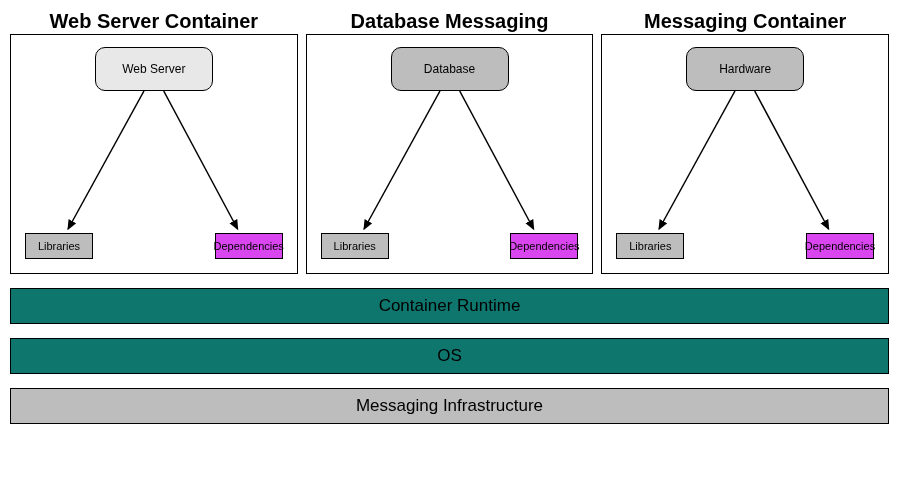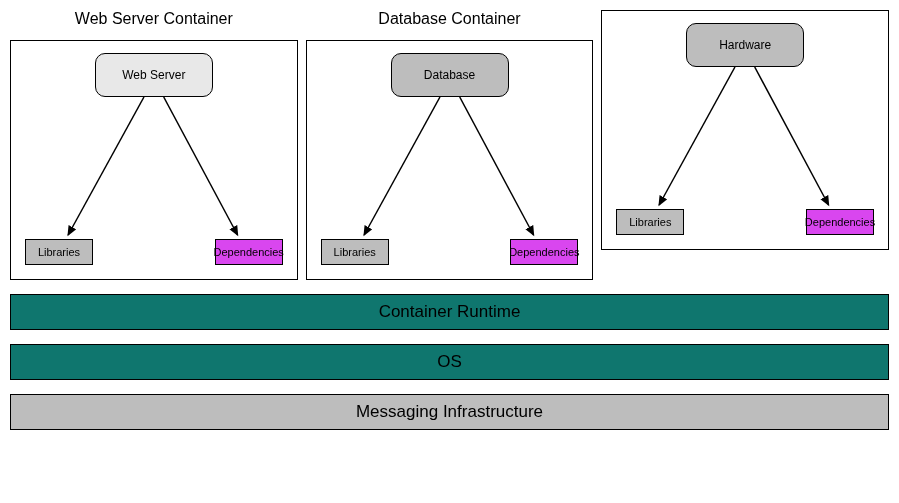--- a/index.html
+++ b/index.html
@@ -15,23 +15,23 @@
   justify-content: space-between;
   gap: 8px;
 }
 .container-col {
   flex: 1;
   display: flex;
   flex-direction: column;
   align-items: center;
 }
 .container-title {
-  font-size: 16px;
-  margin-bottom: 12px;
-  font-weight: normal;
+  font-size: 20px;
+  margin-bottom: 1px;
+  font-weight: bold;
 }
 .container-box {
   border: 1.5px solid #000;
   width: 100%;
   height: 240px;
   position: relative;
   background: #fff;
   padding-left: 8px;
 }
 .service-box {
@@ -107,21 +107,21 @@
       <div class="sub-box lib-box">
         <span>Libraries</span>
       </div>
       <div class="sub-box dep-box">
         <span>Dependencies</span>
       </div>
     </div>
   </div>
 
   <div class="container-col">
-    <div class="container-title">Database Container</div>
+    <div class="container-title">Database Messaging</div>
     <div class="container-box">
       <div class="service-box service-dark">
         <span>Database</span>
       </div>
       <svg class="arrow-svg" viewBox="0 0 290 145" preserveAspectRatio="none">
         <defs>
             <marker id="ah1" markerWidth="8" markerHeight="8" refX="6" refY="3" orient="auto">
               <path d="M0,0 L7,3 L0,6 Z" fill="#000"></path>
             </marker>
           </defs>
@@ -131,20 +131,21 @@
       <div class="sub-box lib-box">
         <span>Libraries</span>
       </div>
       <div class="sub-box dep-box">
         <span>Dependencies</span>
       </div>
     </div>
   </div>
 
   <div class="container-col">
+    <div class="container-title">Messaging Container</div>
     <div class="container-box">
       <div class="service-box service-dark">
         <span>Hardware</span>
       </div>
       <svg class="arrow-svg" viewBox="0 0 290 145" preserveAspectRatio="none">
         <defs>
             <marker id="ah2" markerWidth="8" markerHeight="8" refX="6" refY="3" orient="auto">
               <path d="M0,0 L7,3 L0,6 Z" fill="#000"></path>
             </marker>
           </defs>

